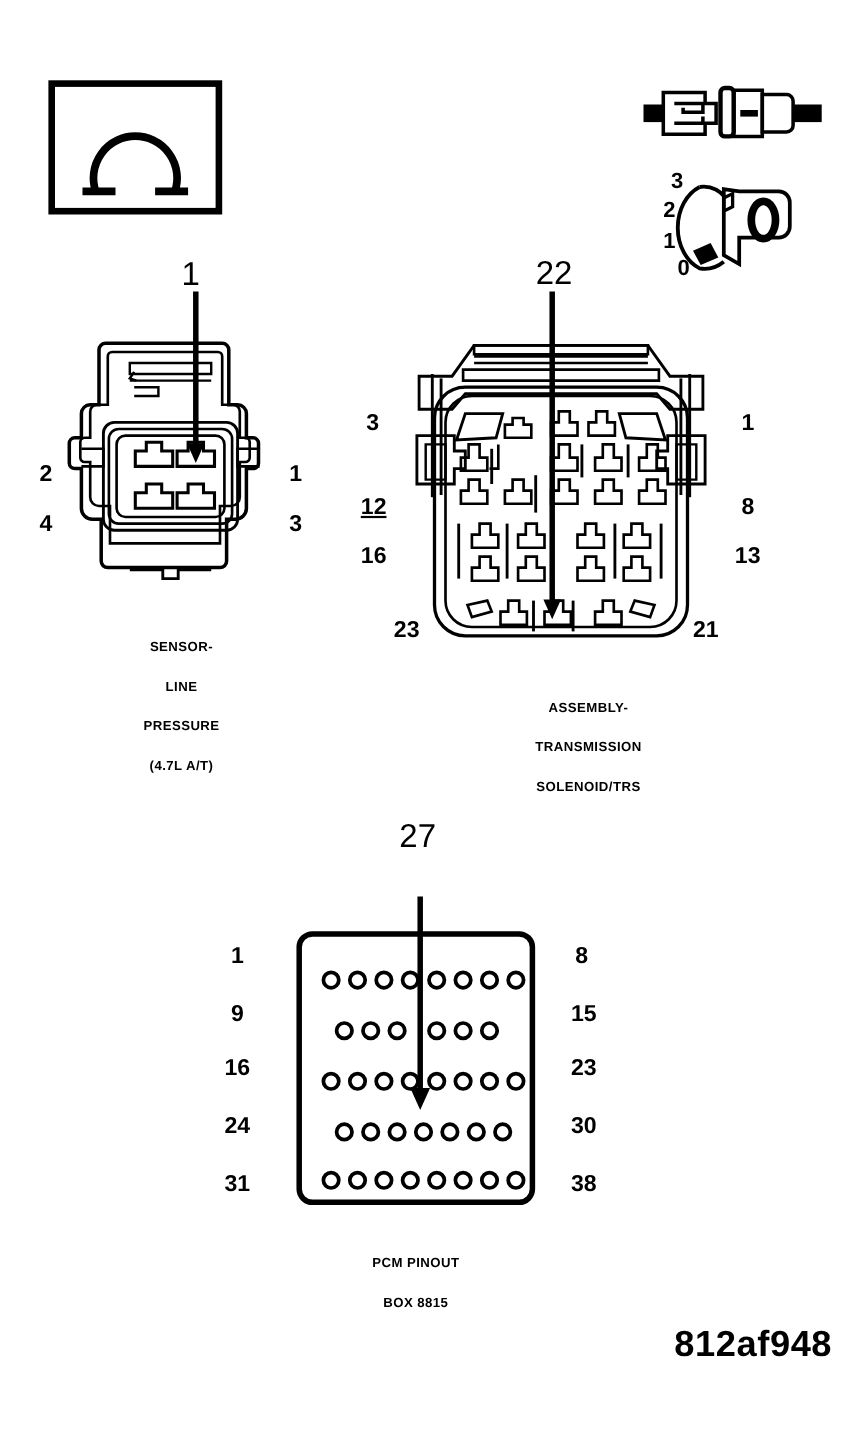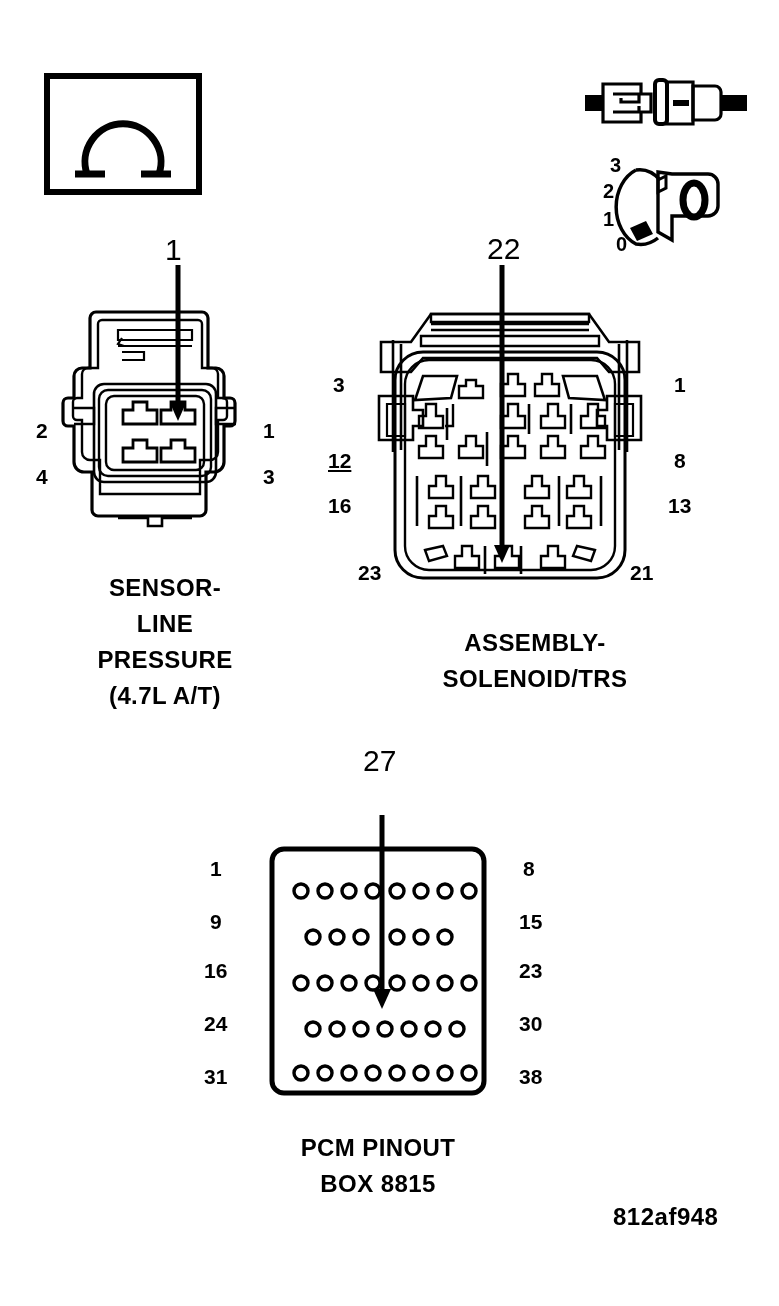--- a/index.html
+++ b/index.html
@@ -2,24 +2,24 @@
 <html><head>
 <meta charset="utf-8">
 <style>
   html,body{margin:0;padding:0;background:#ffffff;}
   body{width:779px;height:1306px;position:relative;overflow:hidden;
        font-family:"Liberation Sans",sans-serif;color:#000;}
   .abs{position:absolute;}
   .lbl{font-weight:bold;font-size:21px;line-height:1;color:#000;
        font-family:"Liberation Sans",sans-serif;white-space:nowrap;}
   .lbl-sm{font-weight:bold;font-size:20px;}
-  .caption{font-weight:bold;font-size:24px;letter-spacing:0.4px;
+  .caption{font-weight:bold;font-size:12px;letter-spacing:0.4px;
            text-align:center;line-height:36px;white-space:nowrap;}
   .arrownum{font-weight:normal;font-size:30px;font-family:"Liberation Sans",sans-serif;}
-  .figid{font-weight:bold;font-size:24px;font-family:"Liberation Sans",sans-serif;
+  .figid{font-weight:bold;font-size:33px;font-family:"Liberation Sans",sans-serif;
          letter-spacing:0.5px;}
   svg{display:block;overflow:visible;}
   .st{fill:none;stroke:#000;}
 </style>
 </head>
 <body>
 
 <div class="abs" style="left:44px;top:73px;width:158px;height:122px;">
   <svg width="158" height="122" viewBox="0 0 158 122">
     <rect class="st" x="3" y="3" width="152" height="116" stroke-width="6"></rect>
@@ -204,20 +204,21 @@
 <span class="abs lbl" style="left:328px;top:495px;">16</span>
 <span class="abs lbl" style="left:358px;top:562px;">23</span>
 
 <span class="abs lbl" style="left:674px;top:374px;">1</span>
 <span class="abs lbl" style="left:674px;top:450px;">8</span>
 <span class="abs lbl" style="left:668px;top:495px;">13</span>
 <span class="abs lbl" style="left:630px;top:562px;">21</span>
 
 <div class="abs" style="left:395px;top:625px;width:280px;">
   <div class="caption">ASSEMBLY-</div>
+  <div class="caption">TRANSMISSION</div>
   <div class="caption">SOLENOID/TRS</div>
 </div>
 
 <span class="abs arrownum" style="left:363px;top:744px;">27</span>
 <div class="abs" style="left:365px;top:815px;width:40px;height:200px;">
   <svg width="40" height="200" viewBox="0 0 40 200">
     <line class="st" x1="17" y1="0" x2="17" y2="180" stroke-width="5"></line>
     <path d="M8 174 l9 20 l9 -20 z" fill="#000"></path>
   </svg>
 </div>

